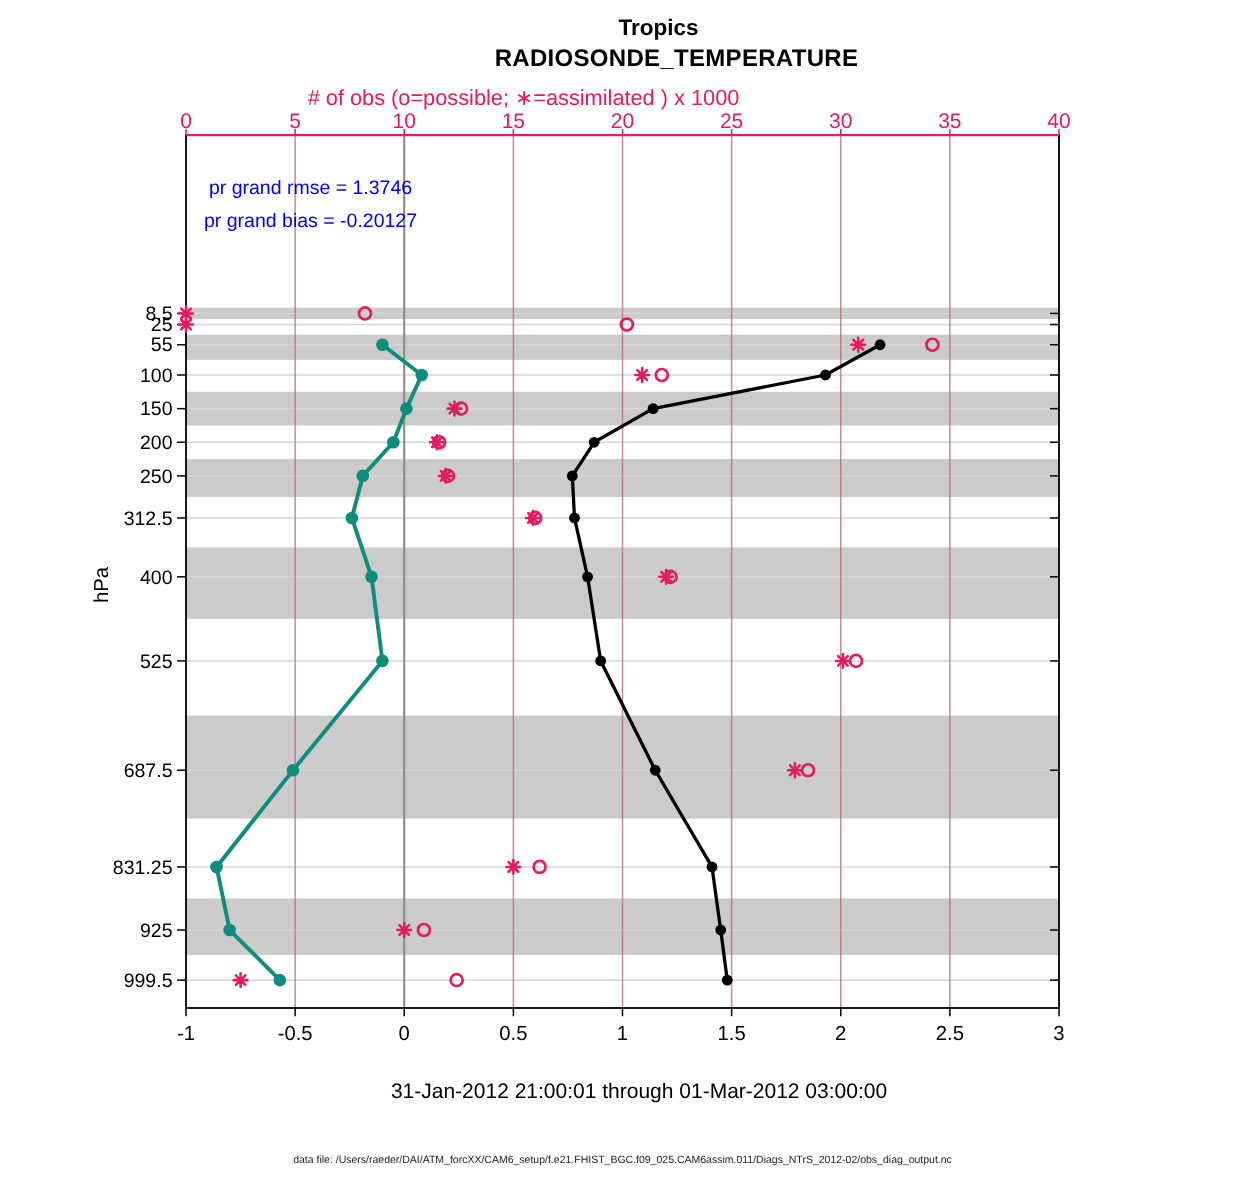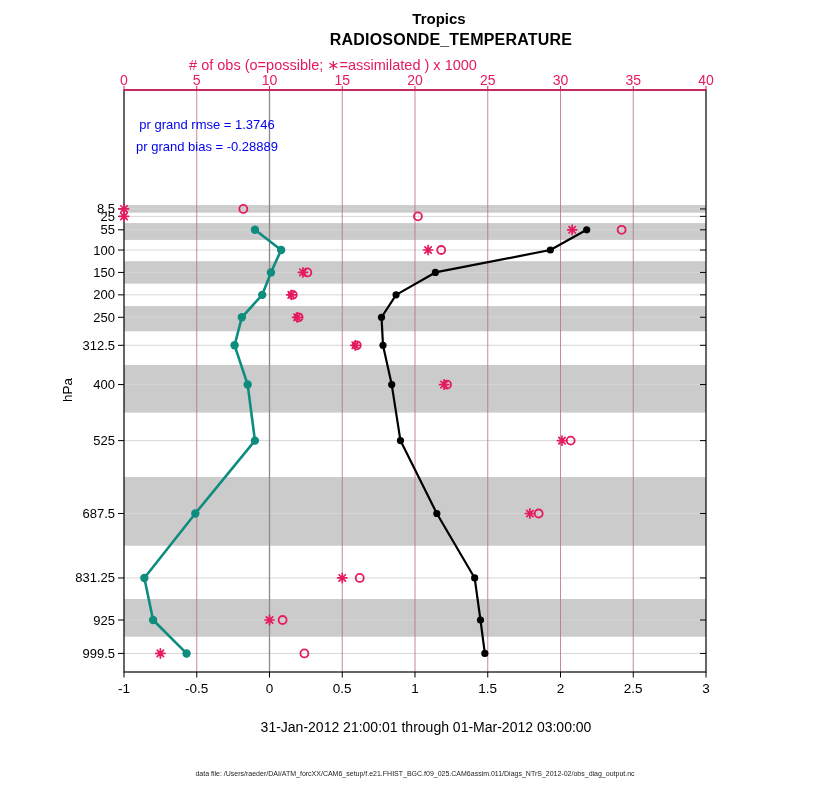--- a/index.html
+++ b/index.html
@@ -5,21 +5,21 @@
   html,body{margin:0;padding:0;background:#fff;}
   body{width:830px;height:800px;overflow:hidden;}
   .fig{position:relative;width:830px;height:800px;background:#fff;
        font-family:"Liberation Sans",sans-serif;color:#000;}
   .fig svg.plot{position:absolute;left:0;top:0;}
   .t1{position:absolute;top:10px;left:0;width:830px;text-align:center;
       font-size:15px;font-weight:bold;margin-left:24px;}
   .t2{position:absolute;top:31px;left:0;width:830px;text-align:center;
       font-size:16px;font-weight:bold;letter-spacing:.2px;margin-left:36px;}
   .t3{position:absolute;top:57px;left:0;width:666px;text-align:center;
-      font-size:14.5px;color:var(--pink,#e51a5f);}
+      font-size:14.5px;color:var(--pink,#e51a5f);padding-left:16px;}
   .legend{position:absolute;left:136px;top:110px;}
   .lrow{display:flex;align-items:center;height:22px;gap:7px;flex-direction:column;}
   .lrow .sw{display:block;}
   .lrow span{font-size:13px;color:var(--legendblue,#0000ee);white-space:pre;}
   .xlab{position:absolute;top:701px;left:0;width:830px;text-align:center;font-size:14px;}
   .dates{position:absolute;top:719px;left:11px;width:830px;text-align:center;font-size:14px;}
   .file{position:absolute;top:770px;left:0;width:830px;text-align:center;
         font-size:7px;color:#222;}
 </style>
 </head>
@@ -224,19 +224,19 @@
         <line x1="1" y1="5" x2="43" y2="5" stroke="currentColor" stroke-width="2.4"></line>
         <circle cx="22" cy="5" r="4" fill="currentColor"></circle>
       </svg>
       <span>pr grand rmse = 1.3746</span>
     </div>
     <div class="lrow">
       <svg class="sw" width="44" height="10" style="color: rgb(14, 140, 125);">
         <line x1="1" y1="5" x2="43" y2="5" stroke="currentColor" stroke-width="2.4"></line>
         <circle cx="22" cy="5" r="4" fill="currentColor"></circle>
       </svg>
-      <span>pr grand bias = -0.28889</span>
+      <span>pr grand bias = -0.20127</span>
     </div>
   </div>
 
   <div class="dates">31-Jan-2012 21:00:01 through 01-Mar-2012 03:00:00</div>
   <div class="file">data file: /Users/raeder/DAI/ATM_forcXX/CAM6_setup/f.e21.FHIST_BGC.f09_025.CAM6assim.011/Diags_NTrS_2012-02/obs_diag_output.nc</div>
 </div>
 
 </body></html>

